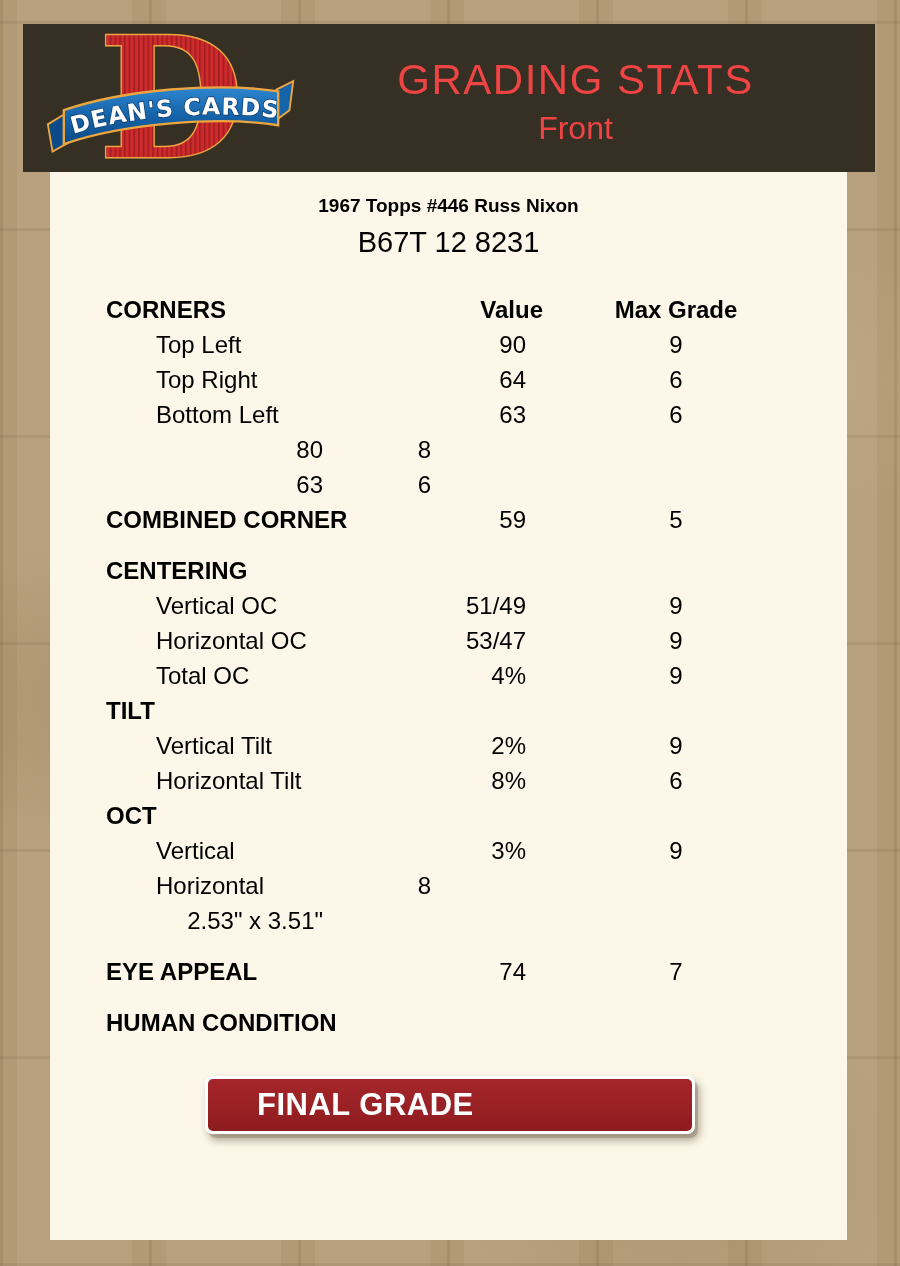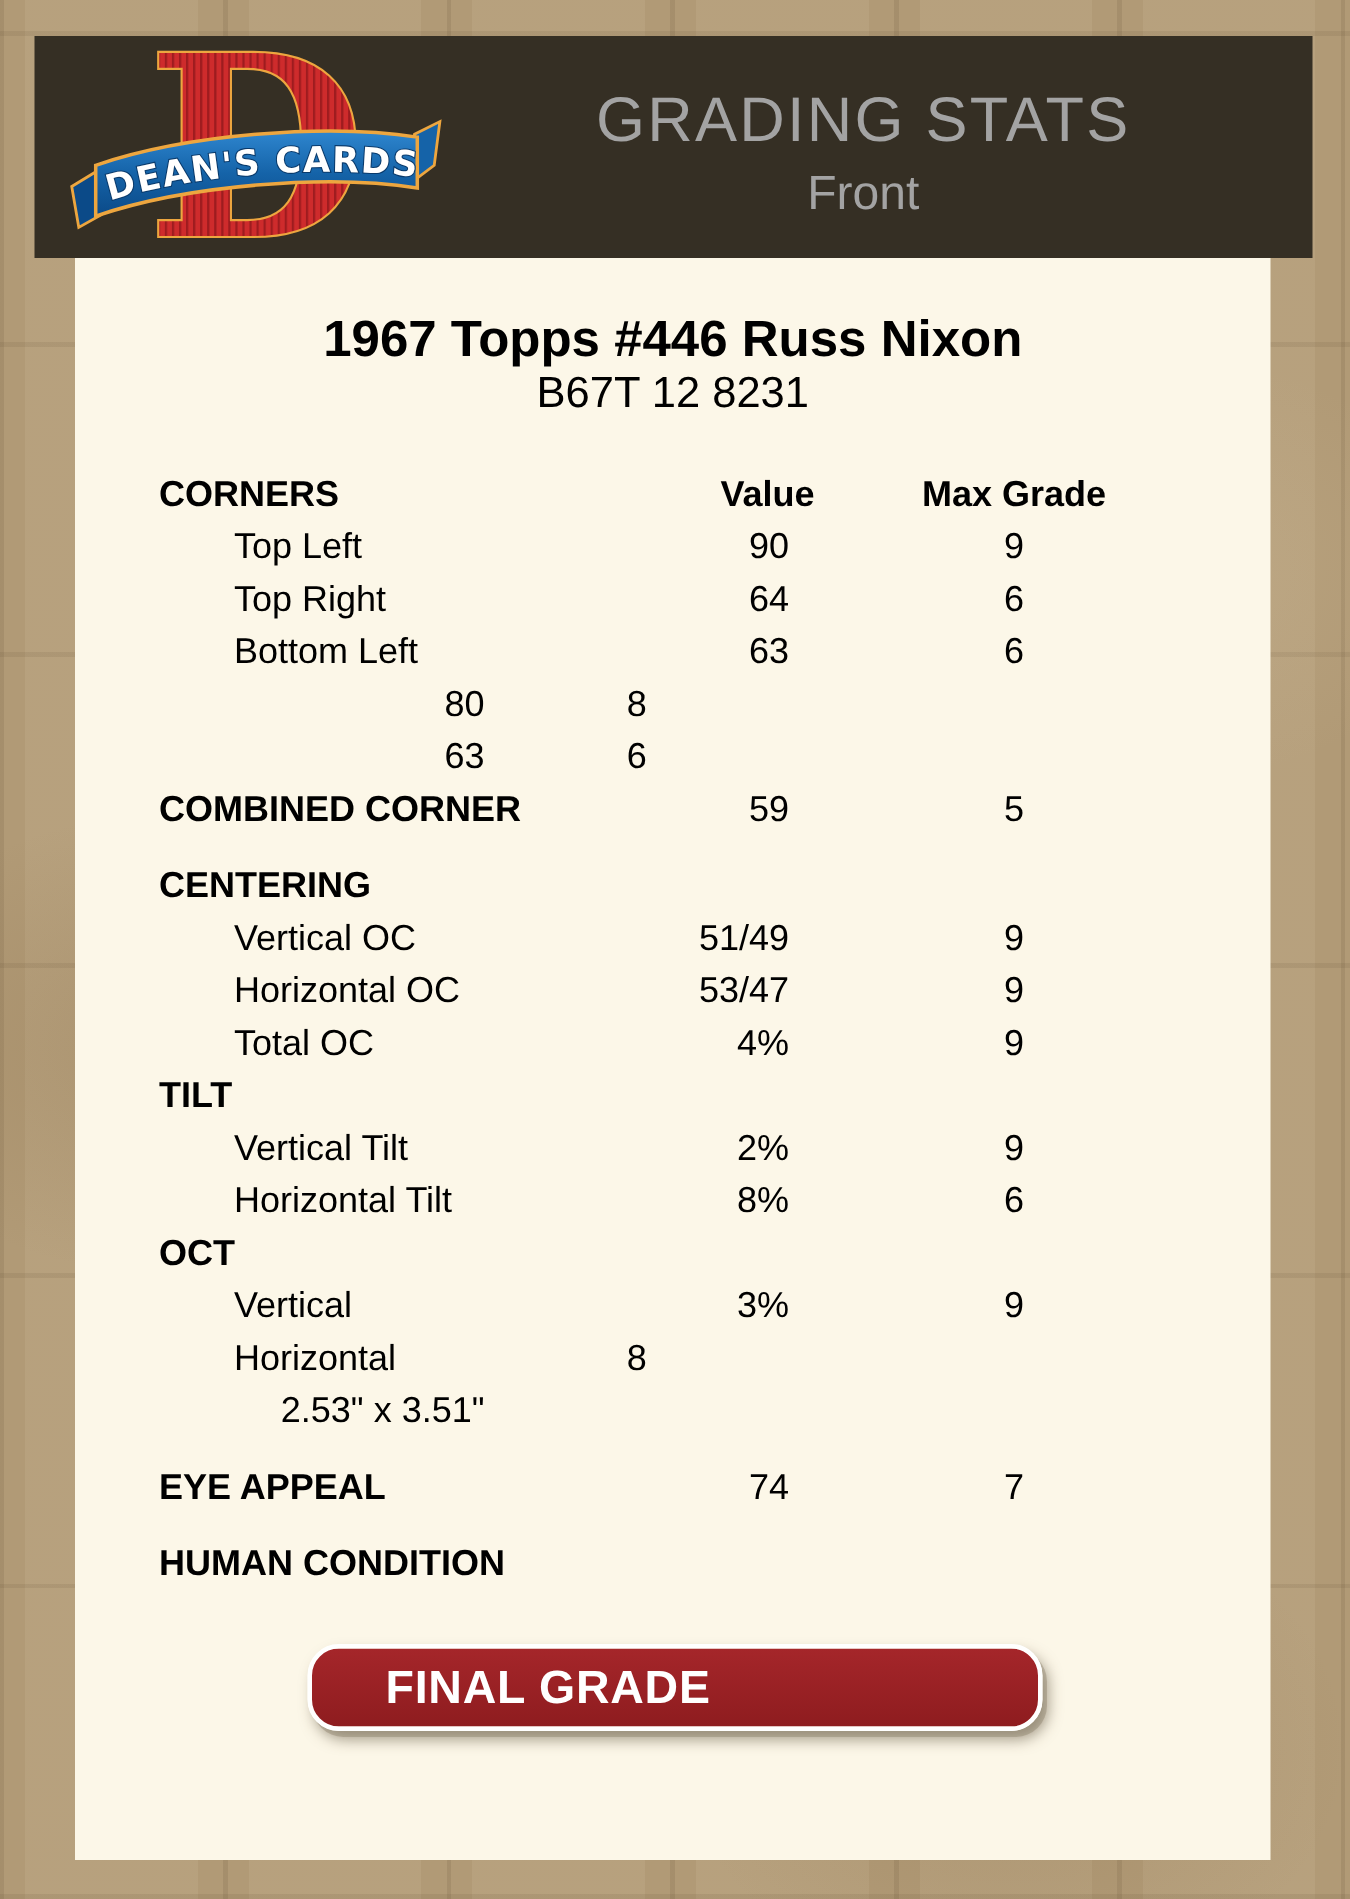--- a/index.html
+++ b/index.html
@@ -18,48 +18,48 @@
       radial-gradient(ellipse 320px 240px at 75% 92%, rgba(125,98,62,0.18), transparent 70%),
       repeating-linear-gradient(90deg, rgba(96,76,50,0.15) 0px, rgba(96,76,50,0.15) 3px, transparent 3px, transparent 149px),
       repeating-linear-gradient(0deg, rgba(96,76,50,0.12) 0px, rgba(96,76,50,0.12) 3px, transparent 3px, transparent 207px),
       repeating-linear-gradient(90deg, transparent 0px, transparent 17px, rgba(255,241,214,0.08) 17px, rgba(255,241,214,0.08) 132px, transparent 132px, transparent 149px);
   }
   .header-bar{
     position:absolute;left:23px;top:24px;width:852px;height:148px;
     background:#352f24;
   }
   .logo{position:absolute;left:22px;top:4px;width:252px;height:140px;}
-  .header-text{position:absolute;left:330px;top:0;width:445px;text-align:center;color:#a3a3a3;}
+  .header-text{position:absolute;left:330px;top:0;width:445px;text-align:center;color:#ef4444;}
   .header-title{margin-top:32px;font-size:42px;letter-spacing:1.5px;line-height:48px;}
   .header-subtitle{margin-top:6px;font-size:32px;line-height:36px;}
   .panel{
     position:absolute;left:50px;top:172px;width:797px;height:1068px;
     background:#fcf7e8;color:#000;
   }
-  .card-title{margin-top:38px;text-align:center;font-size:34px;font-weight:bold;line-height:32px;}
+  .card-title{margin-top:18px;text-align:center;font-size:19px;font-weight:bold;line-height:32px;}
   .card-serial{margin-top:5px;text-align:center;font-size:29px;line-height:30px;}
   .stats{margin-top:35px;}
   .r{
     display:grid;grid-template-columns:217px 203px 300px;
     padding-left:56px;height:35px;align-items:center;
     font-size:24px;line-height:30px;
   }
   .r>span{white-space:nowrap;}
   .lab{text-align:left;}
   .val{text-align:right;}
   .max{text-align:center;}
   .item .lab{padding-left:50px;}
   .sect .lab{font-weight:bold;}
   .hdr .lab,.hdr .val,.hdr .max{font-weight:bold;}
   .hdr .val{position:relative;left:17px;}
   .gap{margin-top:16px;}
   .final-grade{
     display:block;margin:36px 0 0 155px;width:490px;height:58px;
     background:linear-gradient(#a5262a,#8e1c1f);
-    border:3px solid #ffffff;border-radius:21px;
+    border:3px solid #ffffff;border-radius:8px;
     box-shadow:3px 4px 0 rgba(130,118,94,0.35), 4px 6px 9px rgba(85,72,50,0.5);
     color:#ffffff;font-family:"Liberation Sans",sans-serif;
     font-size:31px;font-weight:bold;letter-spacing:0.5px;
     text-align:left;padding:0 0 0 49px;cursor:pointer;
   }
 </style>
 </head>
 <body>
 
 <div class="bg"></div>

